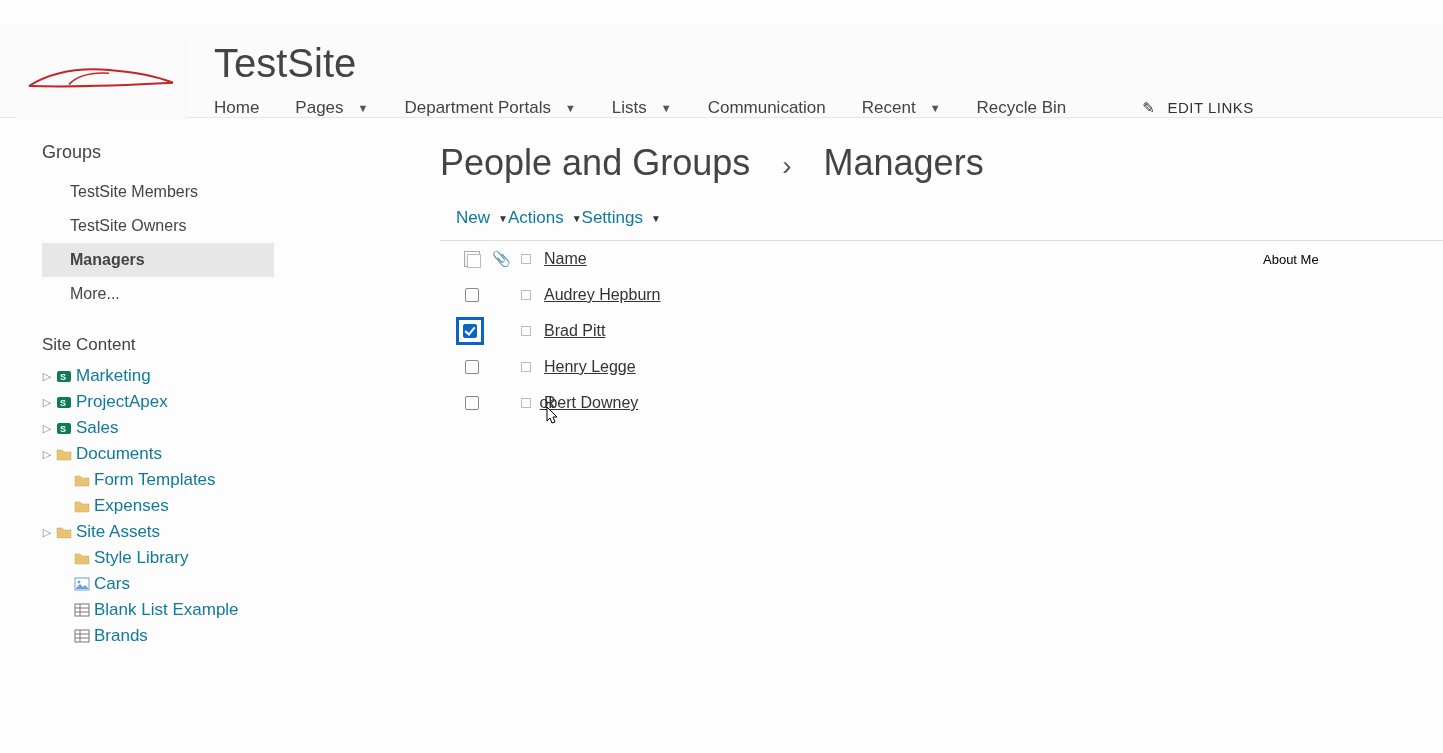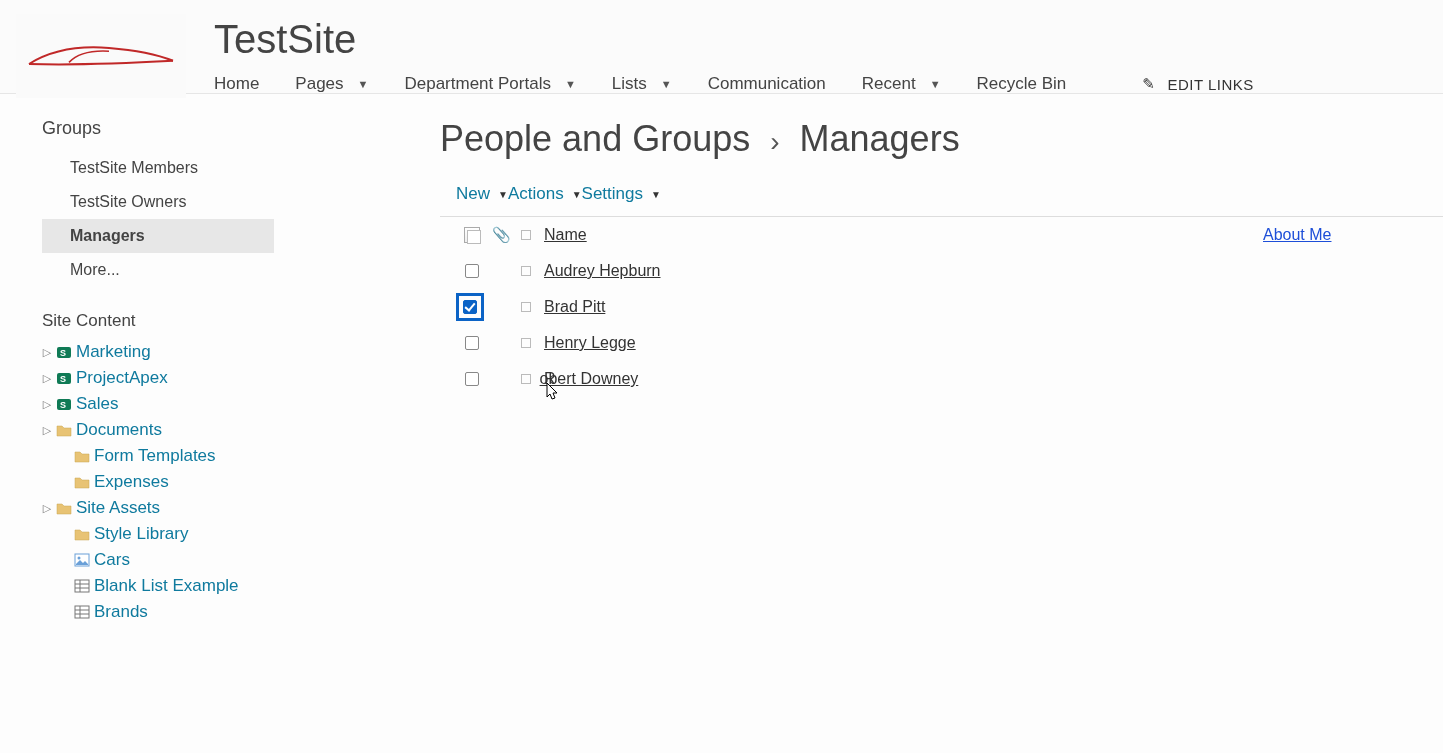--- a/index.html
+++ b/index.html
@@ -1,19 +1,19 @@
 <!DOCTYPE html>
 <html><head>
   <meta charset="utf-8">
   <style>
     * { box-sizing: border-box; margin: 0; padding: 0; }
     body { font-family: 'Segoe UI', 'Segoe UI Light', Arial, sans-serif; background: #fdfdfd; color: #333; width: 1443px; }
 
     
-    .header { display: flex; align-items: flex-start; border-bottom: 1px solid #e6e6e6; padding: 14px 16px 0 16px; background: #fbfbfb; height: 94px; }
+    .header { display: flex; align-items: center; border-bottom: 1px solid #e6e6e6; padding: 14px 16px 0 16px; background: #fbfbfb; height: 94px; margin-top: 24px; }
     .logo-box { width: 170px; height: 84px; background: #fafafa; position: relative; display: flex; align-items: center; justify-content: center; }
     .logo-svg { width: 160px; height: 40px; }
     .title-nav { margin-left: 28px; }
     .site-title { font-size: 40px; font-weight: 300; color: #444; line-height: 1.05; margin-top: 4px; }
     .nav-row { display: flex; align-items: center; margin-top: 14px; gap: 36px; font-size: 17px; color: #444; }
     .nav-item { display: flex; align-items: center; gap: 14px; cursor: pointer; }
     .nav-caret { font-size: 11px; color: #555; }
     .edit-links { display: flex; align-items: center; gap: 12px; font-size: 15px; color: #333; letter-spacing: 0.5px; cursor: pointer; }
 
     
@@ -28,35 +28,35 @@
     .ln-item.selected { background: #e7e7e7; font-weight: 600; width: 232px; }
 
     .site-content-head { font-size: 17px; color: #444; margin-top: 24px; margin-bottom: 8px; margin-left: 0; }
     .tree { list-style: none; font-size: 17px; }
     .tree-item { display: flex; align-items: center; gap: 4px; padding: 3px 0; }
     .tree-expander { width: 10px; color: #777; font-size: 11px; text-align: center; }
     .tree-label { color: #0f7a9e; cursor: pointer; }
     .tree-icon { width: 16px; height: 16px; display: inline-flex; align-items: center; justify-content: center; }
 
     
-    .page-title-row { display: flex; align-items: baseline; gap: 16px; font-size: 36px; font-weight: 300; color: #444; margin-left: 0; }
+    .page-title-row { display: flex; align-items: baseline; gap: 28px; font-size: 36px; font-weight: 300; color: #444; margin-left: 0; }
     .chev-sep { font-size: 28px; color: #555; margin: 0 4px; }
 
     .toolbar { display: flex; align-items: center; margin-top: 24px; font-size: 17px; margin-left: 16px; }
     .tb-btn { color: #0f7a9e; display: flex; align-items: center; gap: 8px; cursor: pointer; }
     .tb-caret { font-size: 10px; color: #333; }
 
     
     .table-wrap { margin-top: 12px; border-top: 1px solid #ddd; }
     .trow { display: flex; align-items: center; min-height: 36px; }
     .col-pick { width: 48px; display: flex; justify-content: center; padding-left: 16px; }
     .col-attach { width: 28px; display: flex; justify-content: center; }
     .col-presence { width: 20px; display: flex; justify-content: center; }
     .col-name { flex: 1; padding-left: 8px; color: #333; font-size: 16px; text-decoration: underline; }
-    .col-about { width: 180px; color: #1d4ed8; font-size: 16px; text-decoration: underline; }
+    .col-about { width: 180px; color: #000000; font-size: 13px; }
 
     .hdr { color: #666; font-size: 15px; }
     .select-all-icon { width: 16px; height: 16px; border: 1px solid #aaa; background: linear-gradient(#fff,#eee); position: relative; }
     .select-all-icon::after { content:''; position:absolute; left:2px; top:2px; width:12px; height:12px; border:1px solid #bbb; background:#fff;}
     .paperclip { font-size: 15px; color: #555; transform: rotate(0deg);}
 
     .row-checkbox { width: 14px; height: 14px; border: 1px solid #888; border-radius: 2px; background: #fff; }
     .row-checkbox.checked { background: #0b63c6; border-color: #0b63c6; position: relative; }
     .row-checkbox.checked::after { content:''; position:absolute; left:3px; top:0px; width:4px; height:8px; border: solid #fff; border-width: 0 2px 2px 0; transform: rotate(40deg);}
     .row-selected-outline { border: 3px solid #0b63c6; padding: 4px; margin-left: -4px; }

